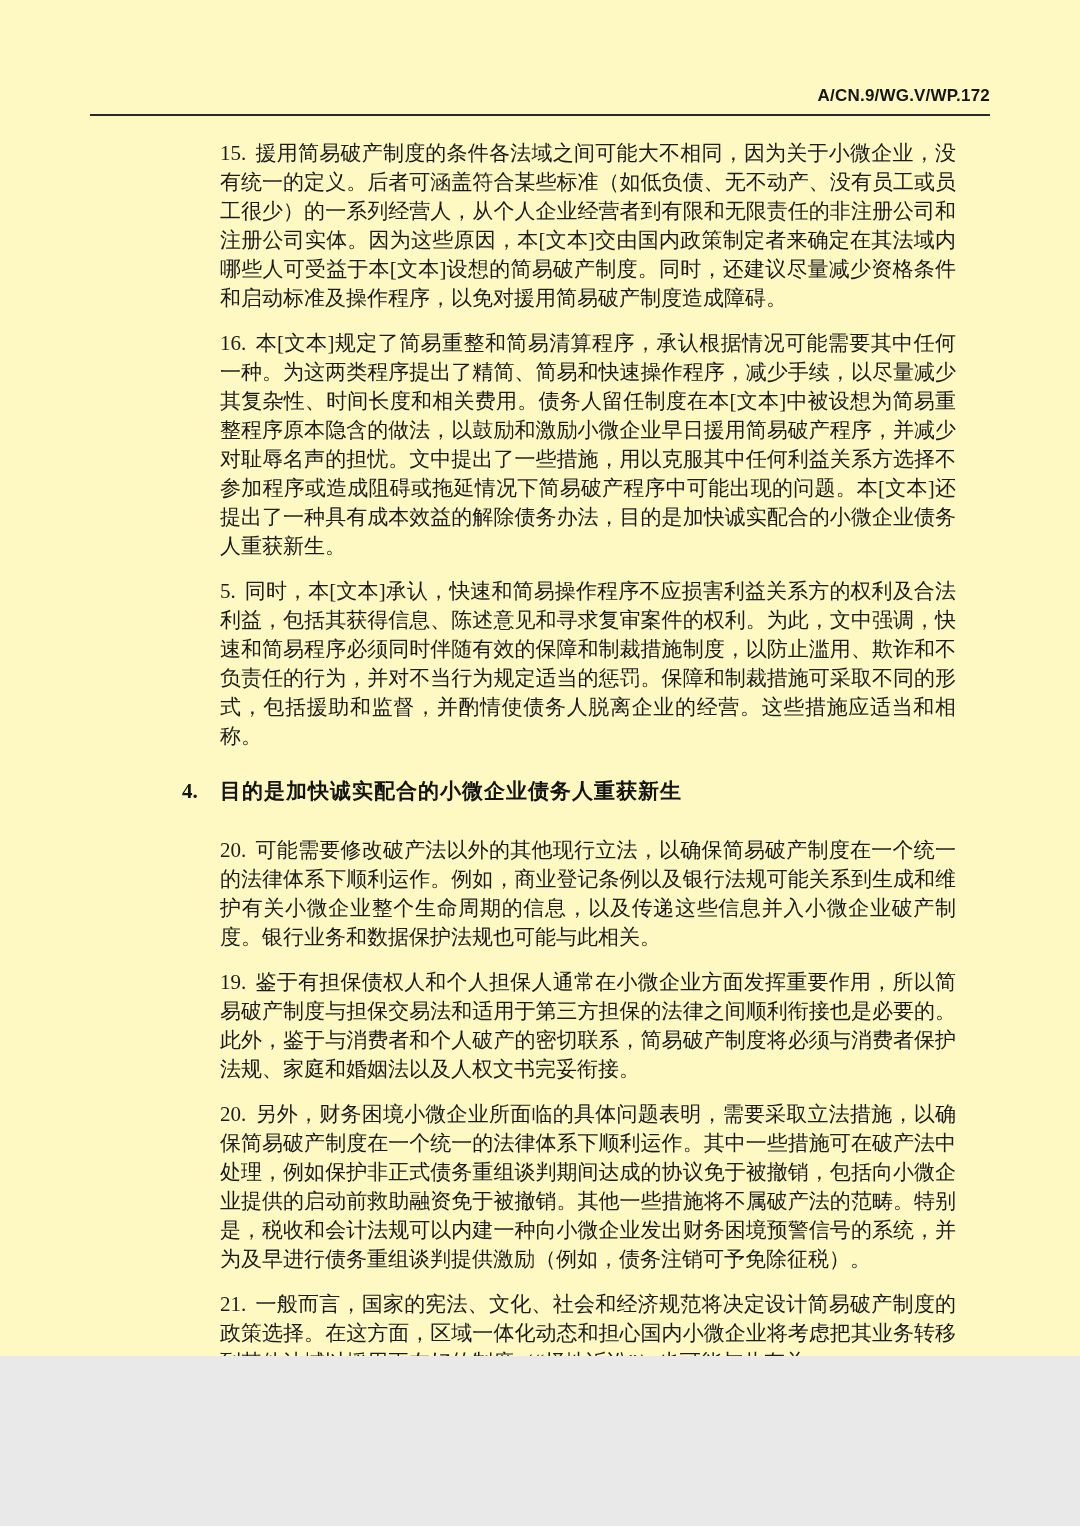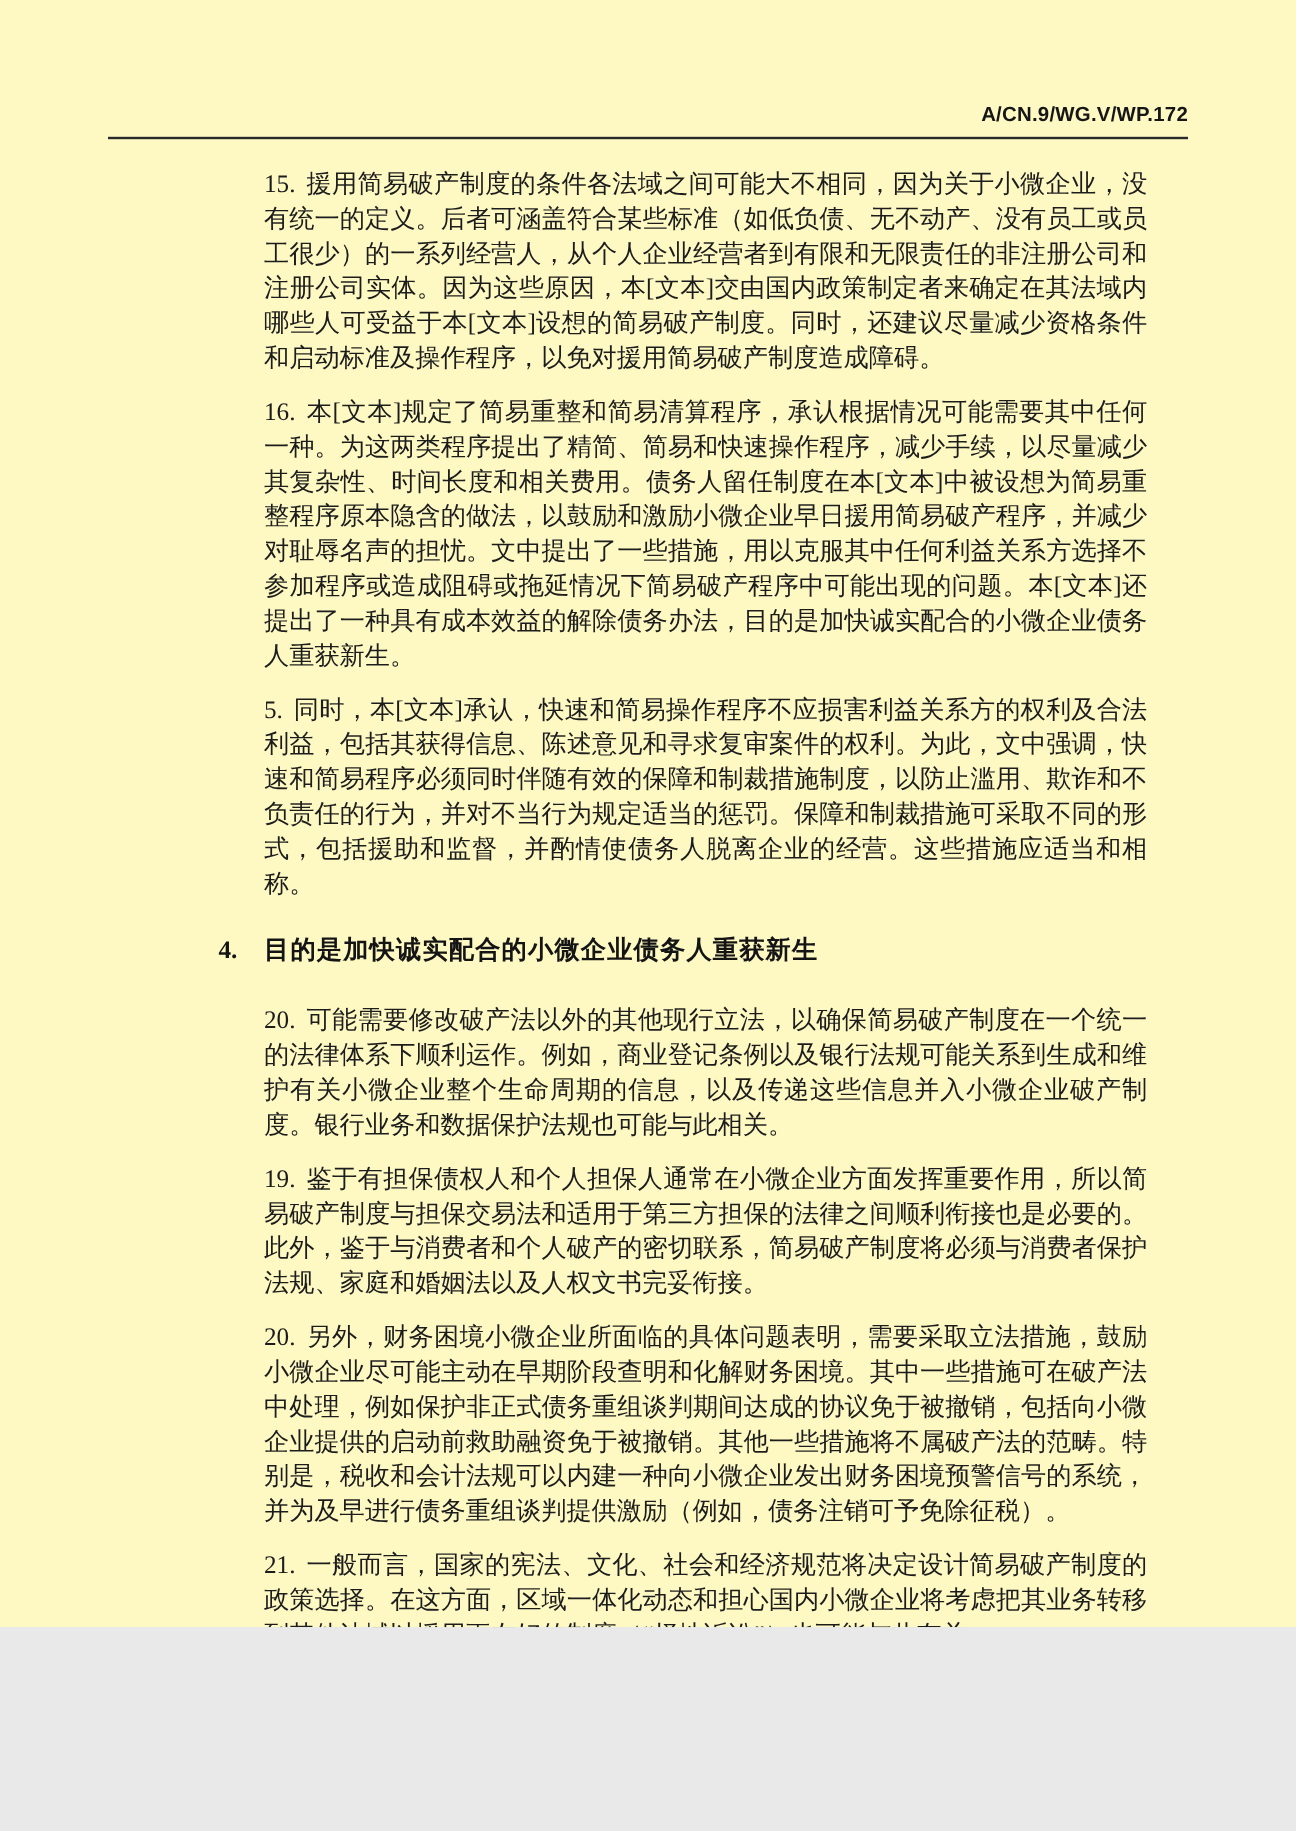--- a/index.html
+++ b/index.html
@@ -109,21 +109,21 @@
     <p class="para"><span class="pnum">16.</span><span>本[文本]规定了简易重整和简易清算程序，承认根据情况可能需要其中任何一种。为这两类程序提出了精简、简易和快速操作程序，减少手续，以尽量减少其复杂性、时间长度和相关费用。债务人留任制度在本[文本]中被设想为简易重整程序原本隐含的做法，以鼓励和激励小微企业早日援用简易破产程序，并减少对耻辱名声的担忧。文中提出了一些措施，用以克服其中任何利益关系方选择不参加程序或造成阻碍或拖延情况下简易破产程序中可能出现的问题。本[文本]还提出了一种具有成本效益的解除债务办法，目的是加快诚实配合的小微企业债务人重获新生。</span></p>
 
     <p class="para"><span class="pnum">5.</span><span>同时，本[文本]承认，快速和简易操作程序不应损害利益关系方的权利及合法利益，包括其获得信息、陈述意见和寻求复审案件的权利。为此，文中强调，快速和简易程序必须同时伴随有效的保障和制裁措施制度，以防止滥用、欺诈和不负责任的行为，并对不当行为规定适当的惩罚。保障和制裁措施可采取不同的形式，包括援助和监督，并酌情使债务人脱离企业的经营。这些措施应适当和相称。</span></p>
 
     <h2 class="heading"><span class="hnum">4.</span><span>目的是加快诚实配合的小微企业债务人重获新生</span></h2>
 
     <p class="para"><span class="pnum">20.</span><span>可能需要修改破产法以外的其他现行立法，以确保简易破产制度在一个统一的法律体系下顺利运作。例如，商业登记条例以及银行法规可能关系到生成和维护有关小微企业整个生命周期的信息，以及传递这些信息并入小微企业破产制度。银行业务和数据保护法规也可能与此相关。</span></p>
 
     <p class="para"><span class="pnum">19.</span><span>鉴于有担保债权人和个人担保人通常在小微企业方面发挥重要作用，所以简易破产制度与担保交易法和适用于第三方担保的法律之间顺利衔接也是必要的。此外，鉴于与消费者和个人破产的密切联系，简易破产制度将必须与消费者保护法规、家庭和婚姻法以及人权文书完妥衔接。</span></p>
 
-    <p class="para"><span class="pnum">20.</span><span>另外，财务困境小微企业所面临的具体问题表明，需要采取立法措施，鼓励小微企业尽可能主动在早期阶段查明和化解财务困境。其中一些措施可在破产法中处理，例如保护非正式债务重组谈判期间达成的协议免于被撤销，包括向小微企业提供的启动前救助融资免于被撤销。其他一些措施将不属破产法的范畴。特别是，税收和会计法规可以内建一种向小微企业发出财务困境预警信号的系统，并为及早进行债务重组谈判提供激励（例如，债务注销可予免除征税）。</span></p>
+    <p class="para"><span class="pnum">20.</span><span>另外，财务困境小微企业所面临的具体问题表明，需要采取立法措施，以确保简易破产制度在一个统一的法律体系下顺利运作。其中一些措施可在破产法中处理，例如保护非正式债务重组谈判期间达成的协议免于被撤销，包括向小微企业提供的启动前救助融资免于被撤销。其他一些措施将不属破产法的范畴。特别是，税收和会计法规可以内建一种向小微企业发出财务困境预警信号的系统，并为及早进行债务重组谈判提供激励（例如，债务注销可予免除征税）。</span></p>
 
     <p class="para"><span class="pnum">21.</span><span>一般而言，国家的宪法、文化、社会和经济规范将决定设计简易破产制度的政策选择。在这方面，区域一体化动态和担心国内小微企业将考虑把其业务转移到其他法域以援用更友好的制度（“择地诉讼”）也可能与此有关。</span></p>
 
   </div>
 
   <div class="footer">
     <span class="job-number">V.21-000904</span>
     <span class="page-number">23/74</span>
   </div>
 

